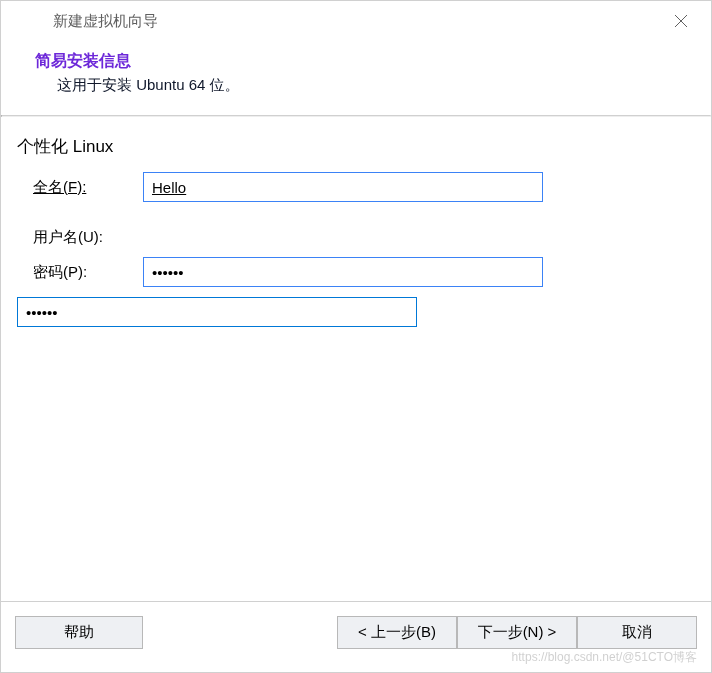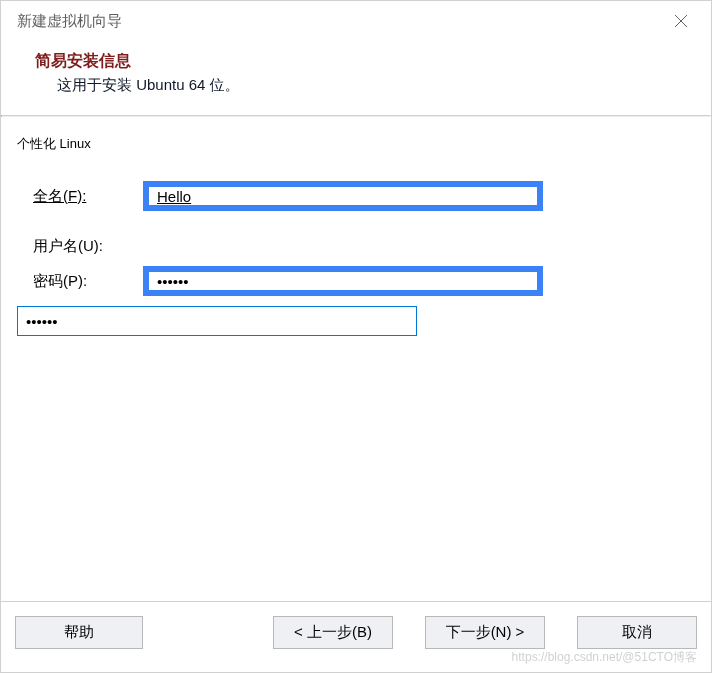--- a/index.html
+++ b/index.html
@@ -11,63 +11,64 @@
       position: relative;
       border: 1px solid #d0d0d0;
       color: #000;
     }
     .titlebar {
       display: flex; align-items: center; justify-content: space-between;
       height: 40px;
       padding: 0 16px;
       color: #606060;
       font-size: 15px;
+      margin-left: 36px;
     }
     .close-icon {
       width: 28px; height: 28px;
       display: flex; align-items: center; justify-content: center;
       color: #606060;
     }
     .close-icon svg { width: 14px; height: 14px; stroke: currentColor; stroke-width: 1; }
     .header-section {
       padding: 10px 16px 20px 34px;
     }
     .header-section h2 {
-      font-size: 16px; font-weight: bold; color: #7f1d1d;
+      font-size: 16px; font-weight: bold; color: #6d28d9;
       margin-bottom: 4px;
     }
     .header-section p {
       font-size: 15px; color: #0f172a;
       margin-left: 22px;
     }
     .divider {
       border-top: 1px solid #d0d0d0;
       margin: 0;
     }
     .body {
       padding: 18px 16px 0 16px;
     }
     .section-title {
-      font-size: 13px; color: #000;
-      margin-bottom: 28px;
+      font-size: 17px; color: #000;
+      margin-bottom: 14px;
     }
     .form-row {
       display: flex; align-items: center;
       margin-bottom: 10px;
     }
     .form-row.gap { margin-bottom: 26px; text-decoration: underline; }
     .form-label {
       width: 126px;
       font-size: 15px;
       padding-left: 16px;
     }
     .form-input {
       width: 400px;
       height: 30px;
-      border: 6px solid #3b82f6;
+      border: 1px solid #3b82f6;
       padding: 0 8px;
       font-size: 15px;
       font-family: inherit;
       outline: none;
       background: #fff;
     }
     .form-input.focus {
       border: 1px solid #0078d7;
     }
     .bottom-area {
@@ -84,21 +85,21 @@
       background: #eef0f3;
       border: 1px solid #b8b8b8;
       font-size: 15px;
       font-family: inherit;
       cursor: pointer;
       padding: 0 16px;
       min-width: 120px;
     }
     .btn.help { min-width: 128px; }
     .spacer { flex: 1; }
-    .bottom-right { display: flex; gap: 32px; }
+    .bottom-right { display: flex; gap: 0; }
     .watermark {
       position: absolute;
       right: 14px; bottom: 6px;
       font-size: 12px;
       color: rgba(120,120,120,0.35);
       pointer-events: none;
     }
   </style>
 </head>
 <body>

